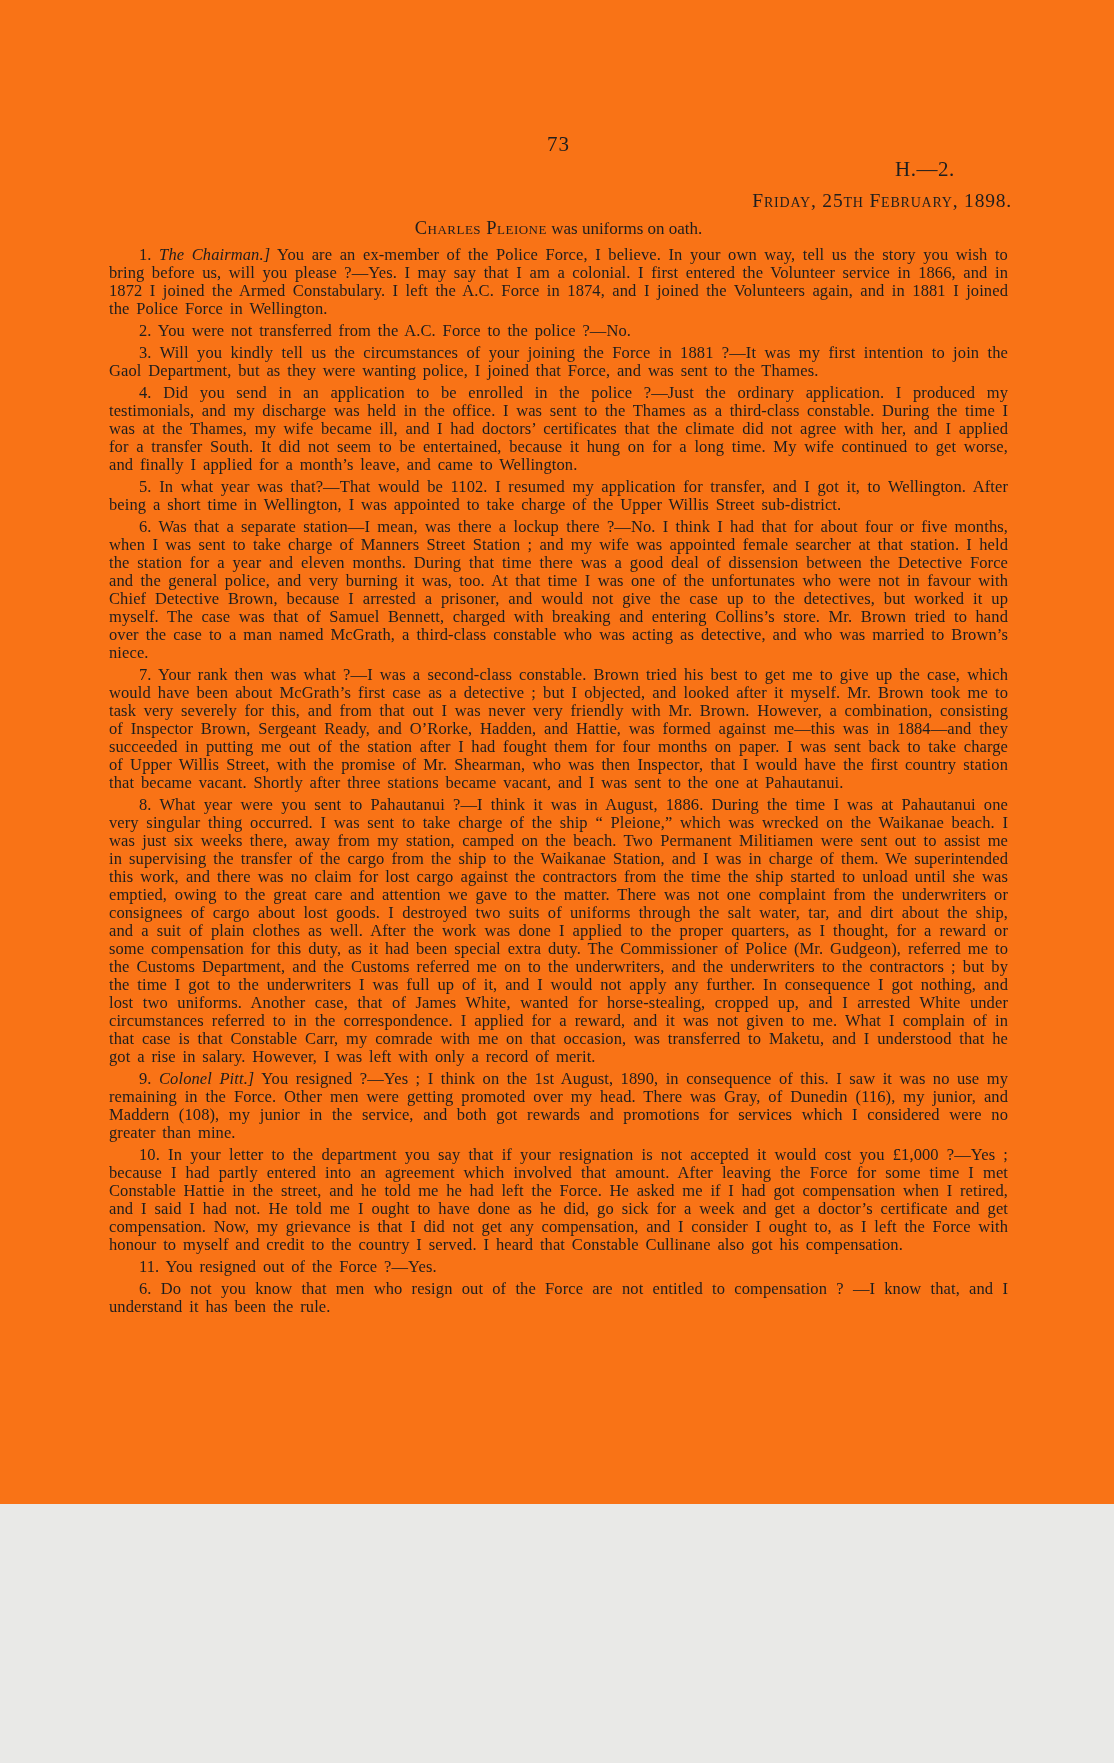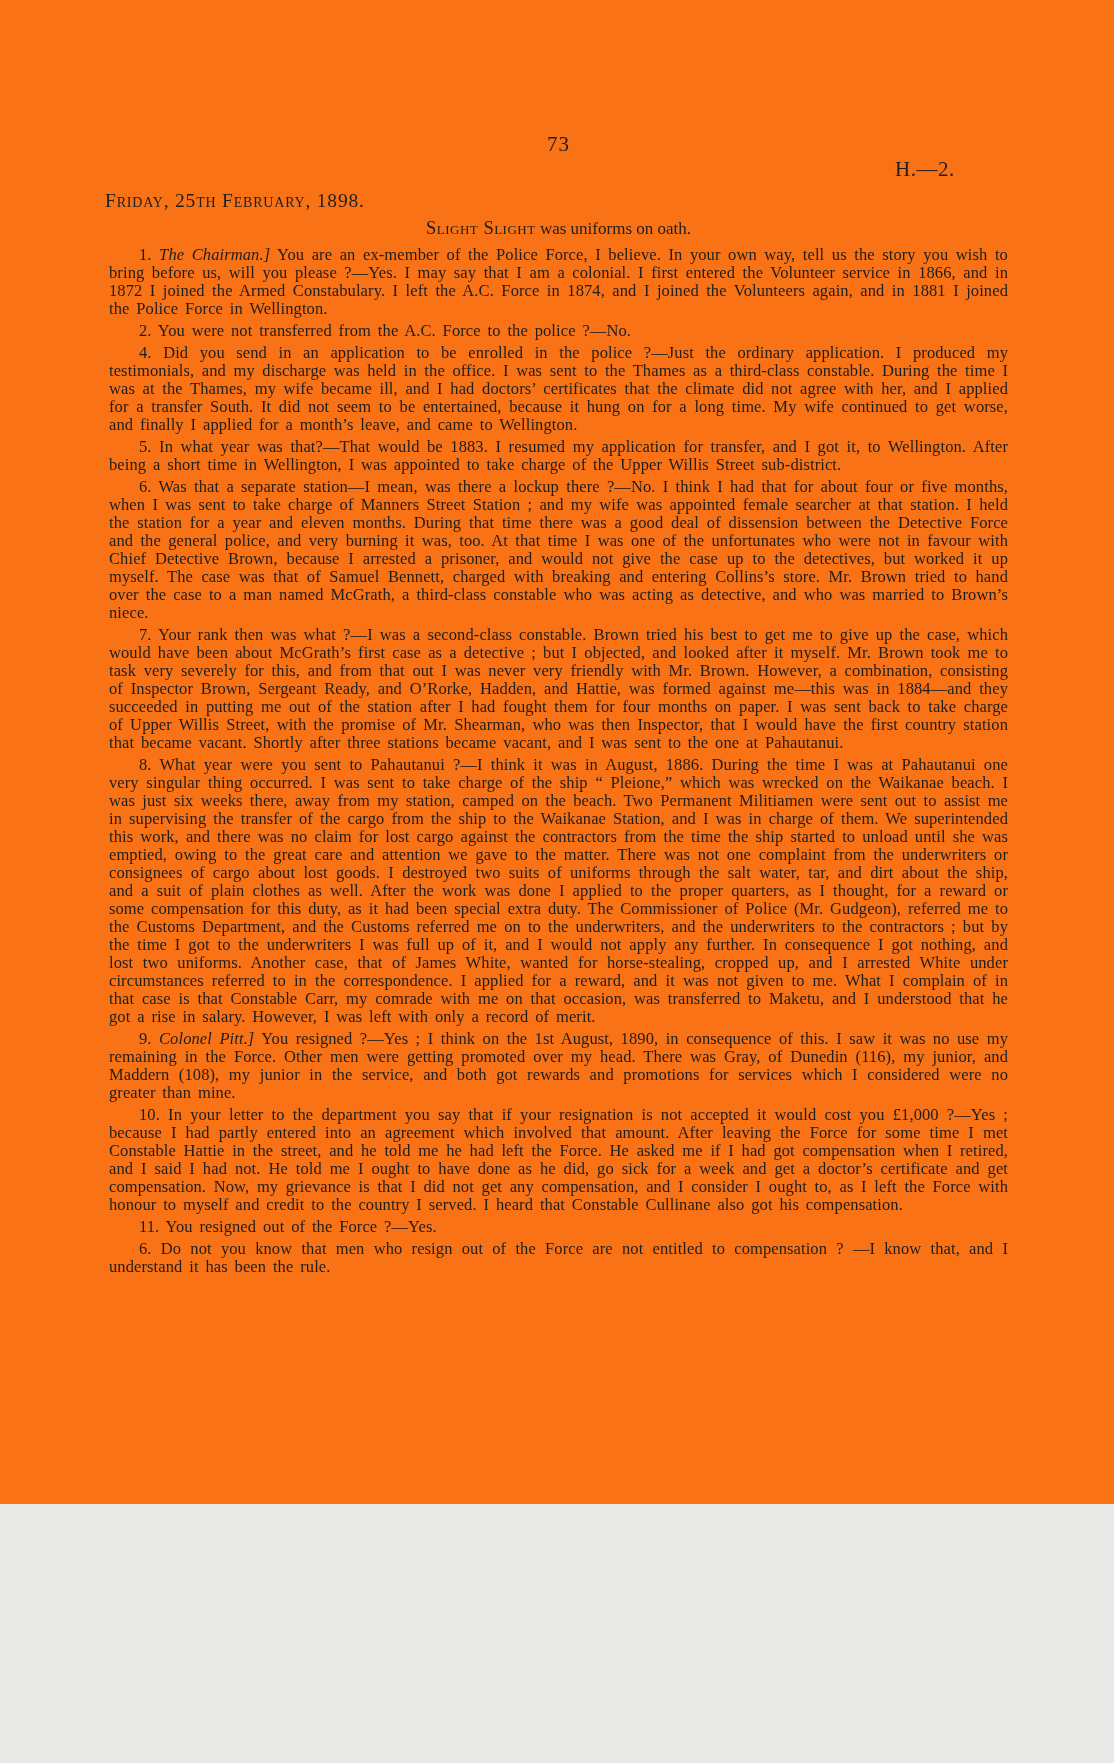--- a/index.html
+++ b/index.html
@@ -16,21 +16,21 @@
   .page-number{
     position:absolute;top:132px;left:105px;width:907px;
     text-align:center;font-size:21px;letter-spacing:1px;
   }
   .doc-ref{
     position:absolute;top:157px;left:895px;
     font-size:21px;letter-spacing:.5px;
   }
   .date-heading{
     position:absolute;top:190px;left:105px;width:907px;
-    text-align:left;font-variant:small-caps;
+    text-align:right;font-variant:small-caps;
     font-size:19.5px;letter-spacing:.8px;
   }
   .witness-heading{
     position:absolute;top:218px;left:105px;width:907px;
     text-align:center;font-size:17px;
   }
   .witness-name{font-variant:small-caps;font-size:18.5px;letter-spacing:.5px;}
   .content{
     position:absolute;top:242px;left:105px;width:907px;
   }
@@ -55,32 +55,33 @@
 
 <div class="page">
 
   <div class="page-number">73</div>
 
   <div class="doc-ref">H.—2.</div>
 
   <div class="date-heading">Friday, 25th February, 1898.</div>
 
   <div class="witness-heading">
-    <span class="witness-name">Slight Slight</span><span> was uniforms on oath.</span>
+    <span class="witness-name">Charles Pleione</span><span> was uniforms on oath.</span>
   </div>
 
   <div class="content">
   <p><span class="qnum">1. </span><span class="speaker">The Chairman.]</span><span> You are an ex-member of the Police Force, I believe.  In your own way, tell us the story you wish to bring before us, will you please ?—Yes.  I may say that I am a colonial. I first entered the Volunteer service in 1866, and in 1872 I joined the Armed Constabulary.  I left the A.C. Force in 1874, and I joined the Volunteers again, and in 1881 I joined the Police Force in Wellington.</span></p>
 
   <p><span class="qnum">2. </span><span>You were not transferred from the A.C. Force to the police ?—No.</span></p>
 
+  <p><span class="qnum">3. </span><span>Will you kindly tell us the circumstances of your joining the Force in 1881 ?—It was my first intention to join the Gaol Department, but as they were wanting police, I joined that Force, and was sent to the Thames.</span></p>
 
   <p><span class="qnum">4. </span><span>Did you send in an application to be enrolled in the police ?—Just the ordinary application. I produced my testimonials, and my discharge was held in the office.  I was sent to the Thames as a third-class constable.  During the time I was at the Thames, my wife became ill, and I had doctors’ certificates that the climate did not agree with her, and I applied for a transfer South.  It did not seem to be entertained, because it hung on for a long time.  My wife continued to get worse, and finally I applied for a month’s leave, and came to Wellington.</span></p>
 
-  <p><span class="qnum">5. </span><span>In what year was that?—That would be 1883.  I resumed my application for transfer, and I got it, to Wellington.  After being a short time in Wellington, I was appointed to take charge of the Upper Willis Street sub-district.</span></p>
+  <p><span class="qnum">5. </span><span>In what year was that?—That would be 1102.  I resumed my application for transfer, and I got it, to Wellington.  After being a short time in Wellington, I was appointed to take charge of the Upper Willis Street sub-district.</span></p>
 
   <p><span class="qnum">6. </span><span>Was that a separate station—I mean, was there a lockup there ?—No.  I think I had that for about four or five months, when I was sent to take charge of Manners Street Station ; and my wife was appointed female searcher at that station.  I held the station for a year and eleven months. During that time there was a good deal of dissension between the Detective Force and the general police, and very burning it was, too.  At that time I was one of the unfortunates who were not in favour with Chief Detective Brown, because I arrested a prisoner, and would not give the case up to the detectives, but worked it up myself.  The case was that of Samuel Bennett, charged with breaking and entering Collins’s store.  Mr. Brown tried to hand over the case to a man named McGrath, a third-class constable who was acting as detective, and who was married to Brown’s niece.</span></p>
 
   <p><span class="qnum">7. </span><span>Your rank then was what ?—I was a second-class constable.  Brown tried his best to get me to give up the case, which would have been about McGrath’s first case as a detective ; but I objected, and looked after it myself.  Mr. Brown took me to task very severely for this, and from that out I was never very friendly with Mr. Brown.  However, a combination, consisting of Inspector Brown, Sergeant Ready, and O’Rorke, Hadden, and Hattie, was formed against me—this was in 1884—and they succeeded in putting me out of the station after I had fought them for four months on paper.  I was sent back to take charge of Upper Willis Street, with the promise of Mr. Shearman, who was then Inspector, that I would have the first country station that became vacant. Shortly after three stations became vacant, and I was sent to the one at Pahautanui.</span></p>
 
   <p><span class="qnum">8. </span><span>What year were you sent to Pahautanui ?—I think it was in August, 1886.  During the time I was at Pahautanui one very singular thing occurred.  I was sent to take charge of the ship “ Pleione,” which was wrecked on the Waikanae beach.  I was just six weeks there, away from my station, camped on the beach.  Two Permanent Militiamen were sent out to assist me in supervising the transfer of the cargo from the ship to the Waikanae Station, and I was in charge of them. We superintended this work, and there was no claim for lost cargo against the contractors from the time the ship started to unload until she was emptied, owing to the great care and attention we gave to the matter.  There was not one complaint from the underwriters or consignees of cargo about lost goods.  I destroyed two suits of uniforms through the salt water, tar, and dirt about the ship, and a suit of plain clothes as well.  After the work was done I applied to the proper quarters, as I thought, for a reward or some compensation for this duty, as it had been special extra duty. The Commissioner of Police (Mr. Gudgeon), referred me to the Customs Department, and the Customs referred me on to the underwriters, and the underwriters to the contractors ; but by the time I got to the underwriters I was full up of it, and I would not apply any further.  In consequence I got nothing, and lost two uniforms.  Another case, that of James White, wanted for horse-stealing, cropped up, and I arrested White under circumstances referred to in the correspondence. I applied for a reward, and it was not given to me.  What I complain of in that case is that Constable Carr, my comrade with me on that occasion, was transferred to Maketu, and I understood that he got a rise in salary.  However, I was left with only a record of merit.</span></p>
 
   <p><span class="qnum">9. </span><span class="speaker">Colonel Pitt.]</span><span> You resigned ?—Yes ; I think on the 1st August, 1890, in consequence of this.  I saw it was no use my remaining in the Force.  Other men were getting promoted over my head.  There was Gray, of Dunedin (116), my junior, and Maddern (108), my junior in the service, and both got rewards and promotions for services which I considered were no greater than mine.</span></p>
 
   <p><span class="qnum">10. </span><span>In your letter to the department you say that if your resignation is not accepted it would cost you £1,000 ?—Yes ; because I had partly entered into an agreement which involved that amount.  After leaving the Force for some time I met Constable Hattie in the street, and he told me he had left the Force.  He asked me if I had got compensation when I retired, and I said I had not.  He told me I ought to have done as he did, go sick for a week and get a doctor’s certificate and get compensation.  Now, my grievance is that I did not get any compensation, and I consider I ought to, as I left the Force with honour to myself and credit to the country I served.  I heard that Constable Cullinane also got his compensation.</span></p>

